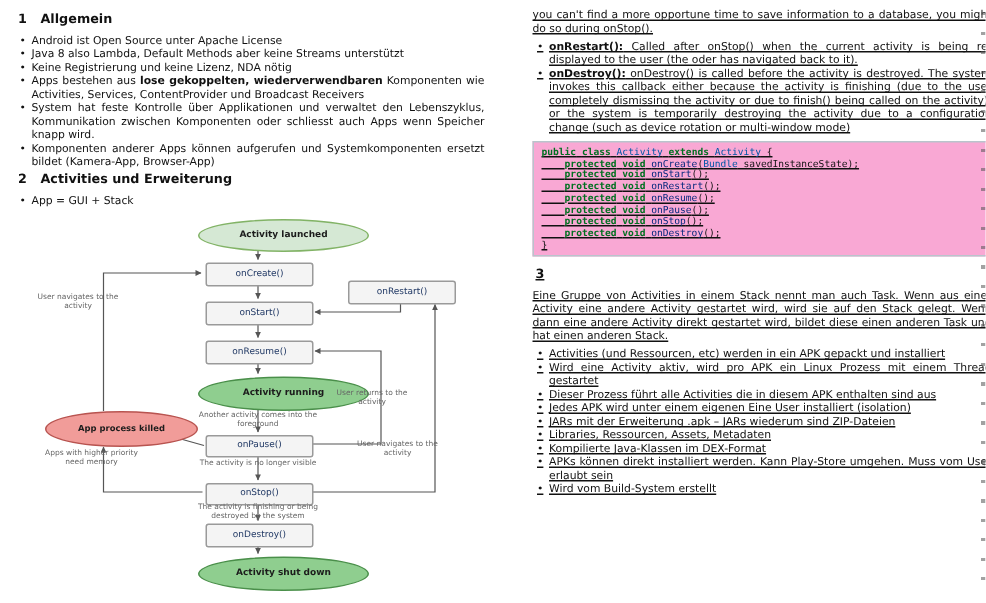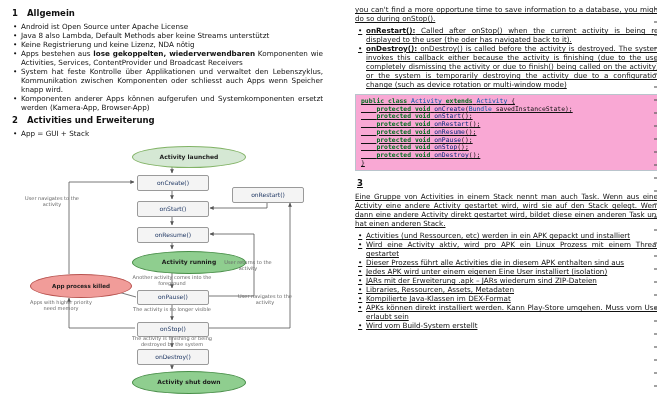--- a/index.html
+++ b/index.html
@@ -69,21 +69,21 @@
       <div class="bullet-row">
         <span class="bullet-dot">•</span>
         <span class="bullet-text"><span>Apps bestehen aus </span><span class="bold">lose gekoppelten, wiederverwendbaren</span><span> Komponenten wie Activities, Services, ContentProvider und Broadcast Receivers</span></span>
       </div>
       <div class="bullet-row">
         <span class="bullet-dot">•</span>
         <span class="bullet-text"><span>System hat feste Kontrolle über Applikationen und verwaltet den Lebenszyklus, Kommunikation zwischen Komponenten oder schliesst auch Apps wenn Speicher knapp wird.</span></span>
       </div>
       <div class="bullet-row">
         <span class="bullet-dot">•</span>
-        <span class="bullet-text"><span>Komponenten anderer Apps können aufgerufen und Systemkomponenten ersetzt werden (Kamera-App, Browser-App)</span></span>
+        <span class="bullet-text"><span>Komponenten anderer Apps können aufgerufen und Systemkomponenten ersetzt bildet (Kamera-App, Browser-App)</span></span>
       </div>
     </div>
 
   <div class="sec-heading">
     <span class="sec-num">2</span>
     <span>Activities und Erweiterung</span>
   </div>
   <div class="bullets">
       <div class="bullet-row">
         <span class="bullet-dot">•</span>

